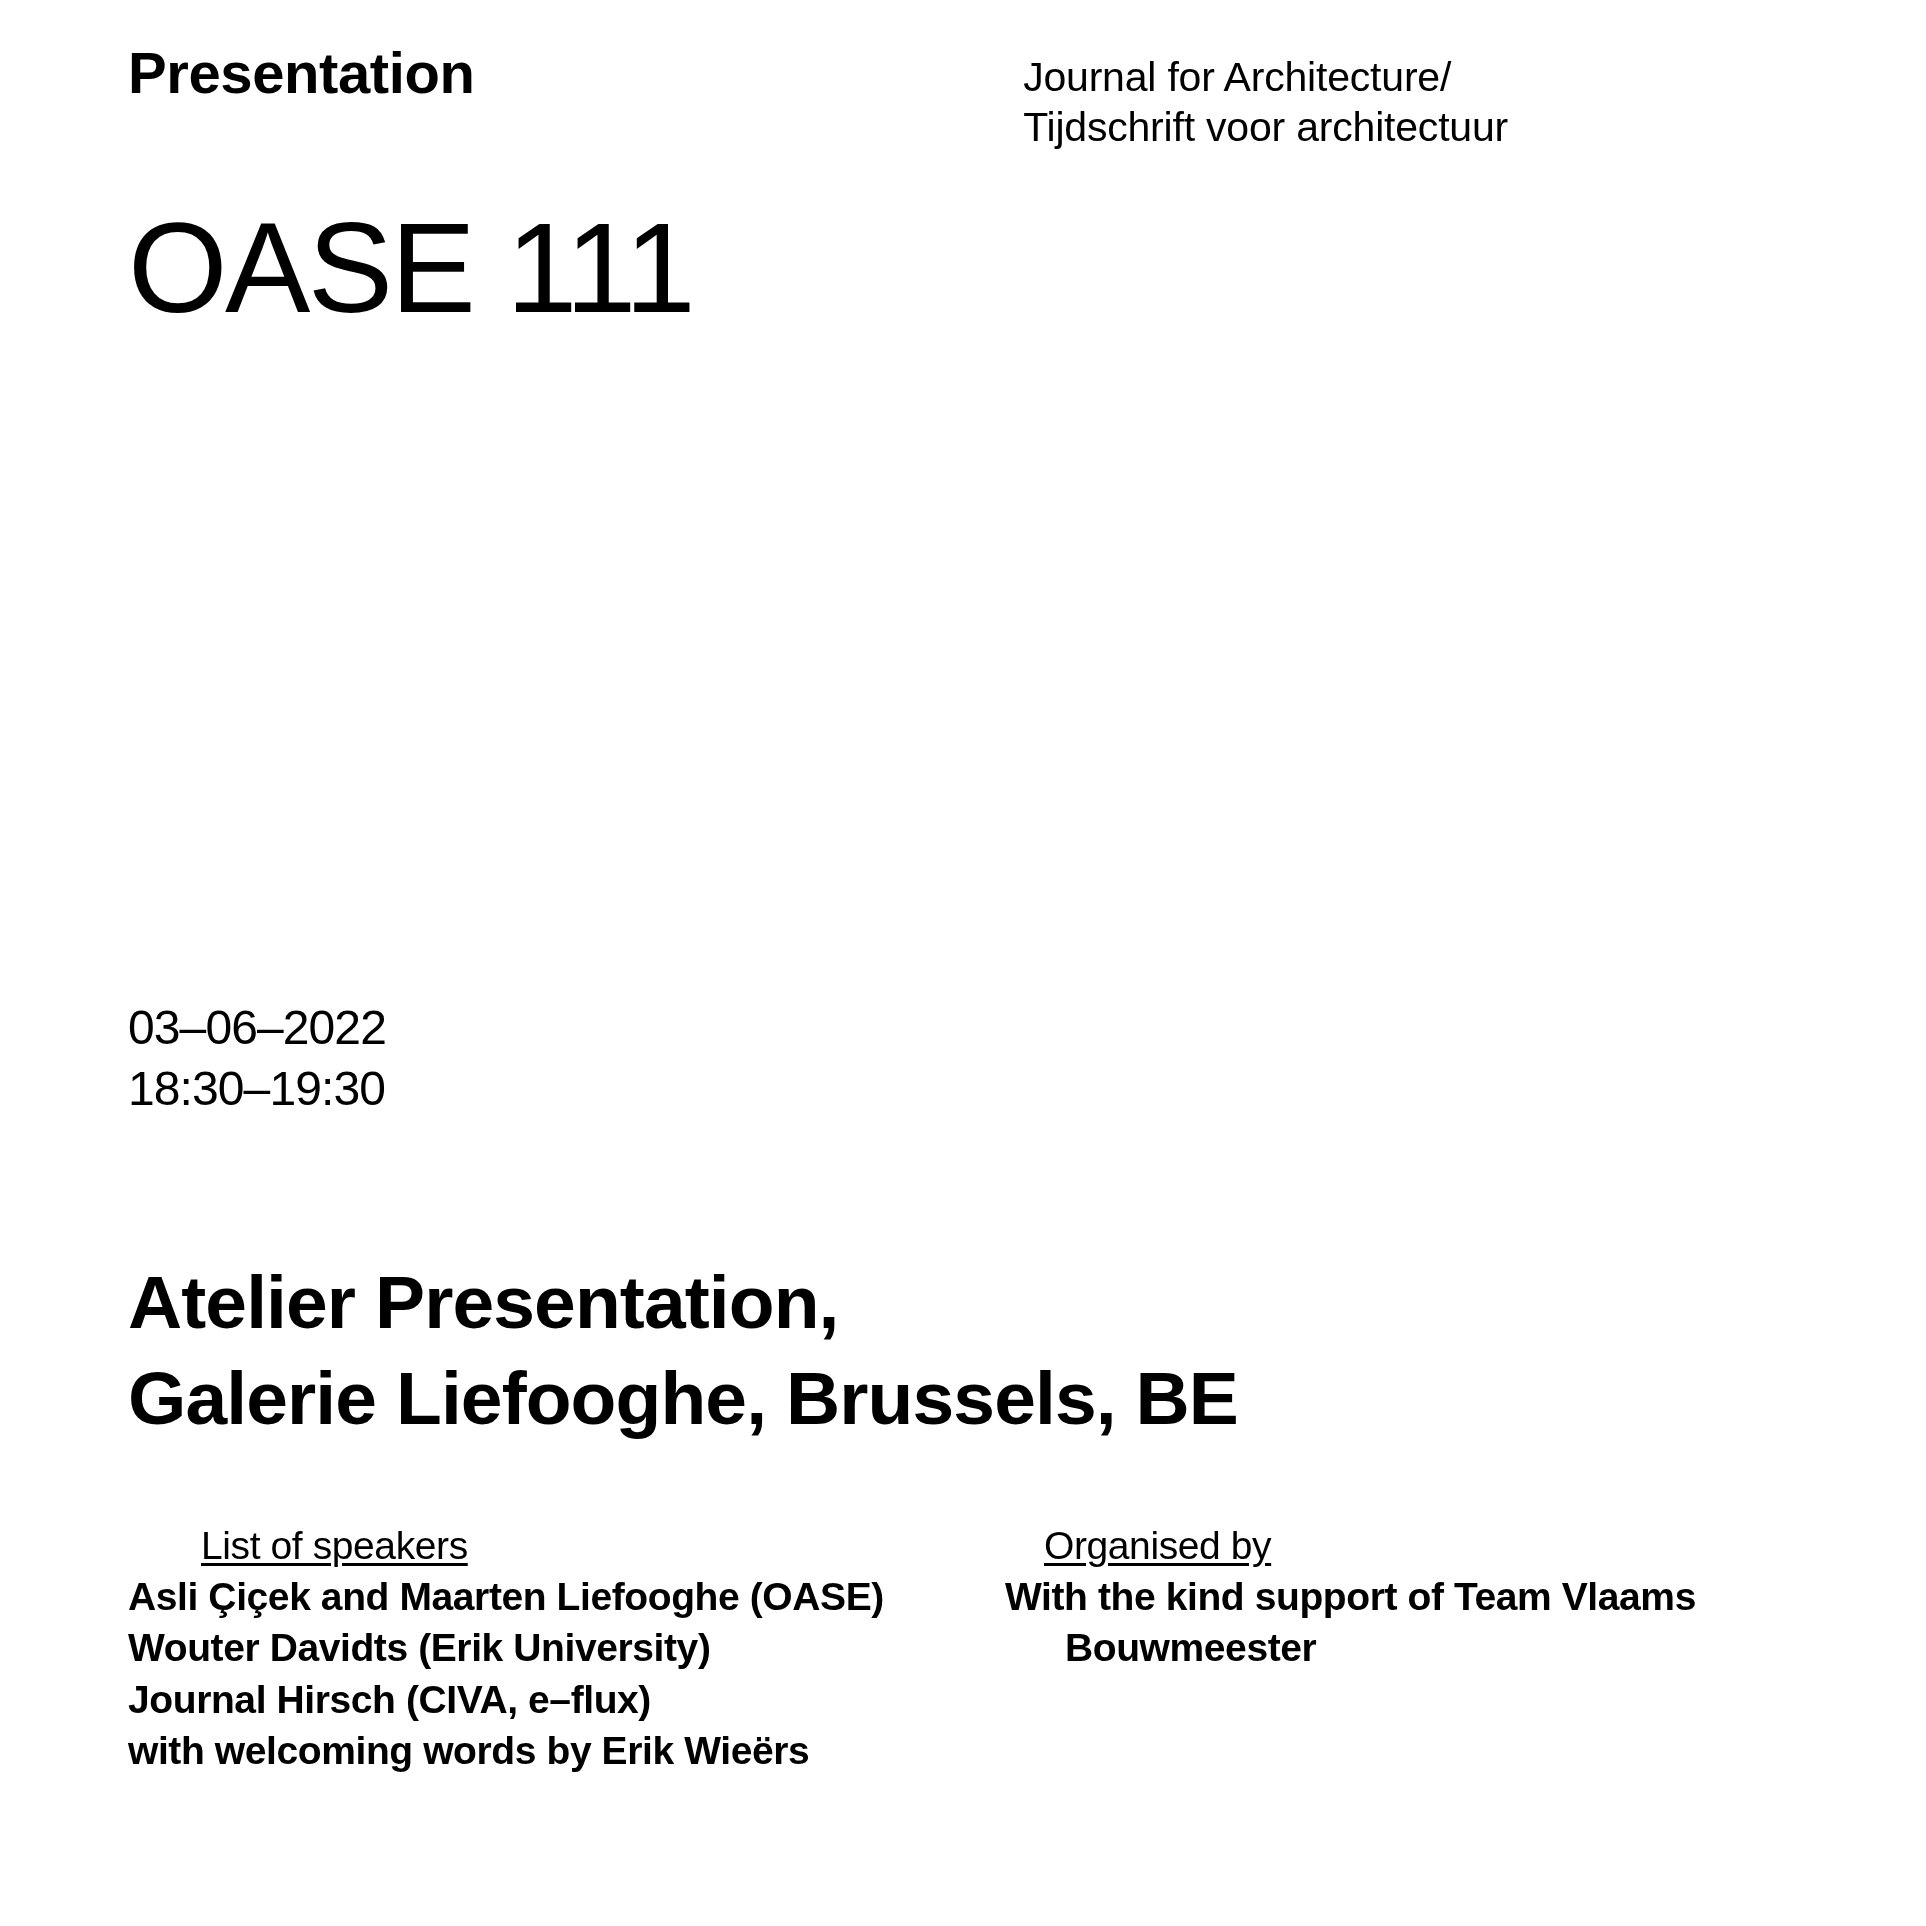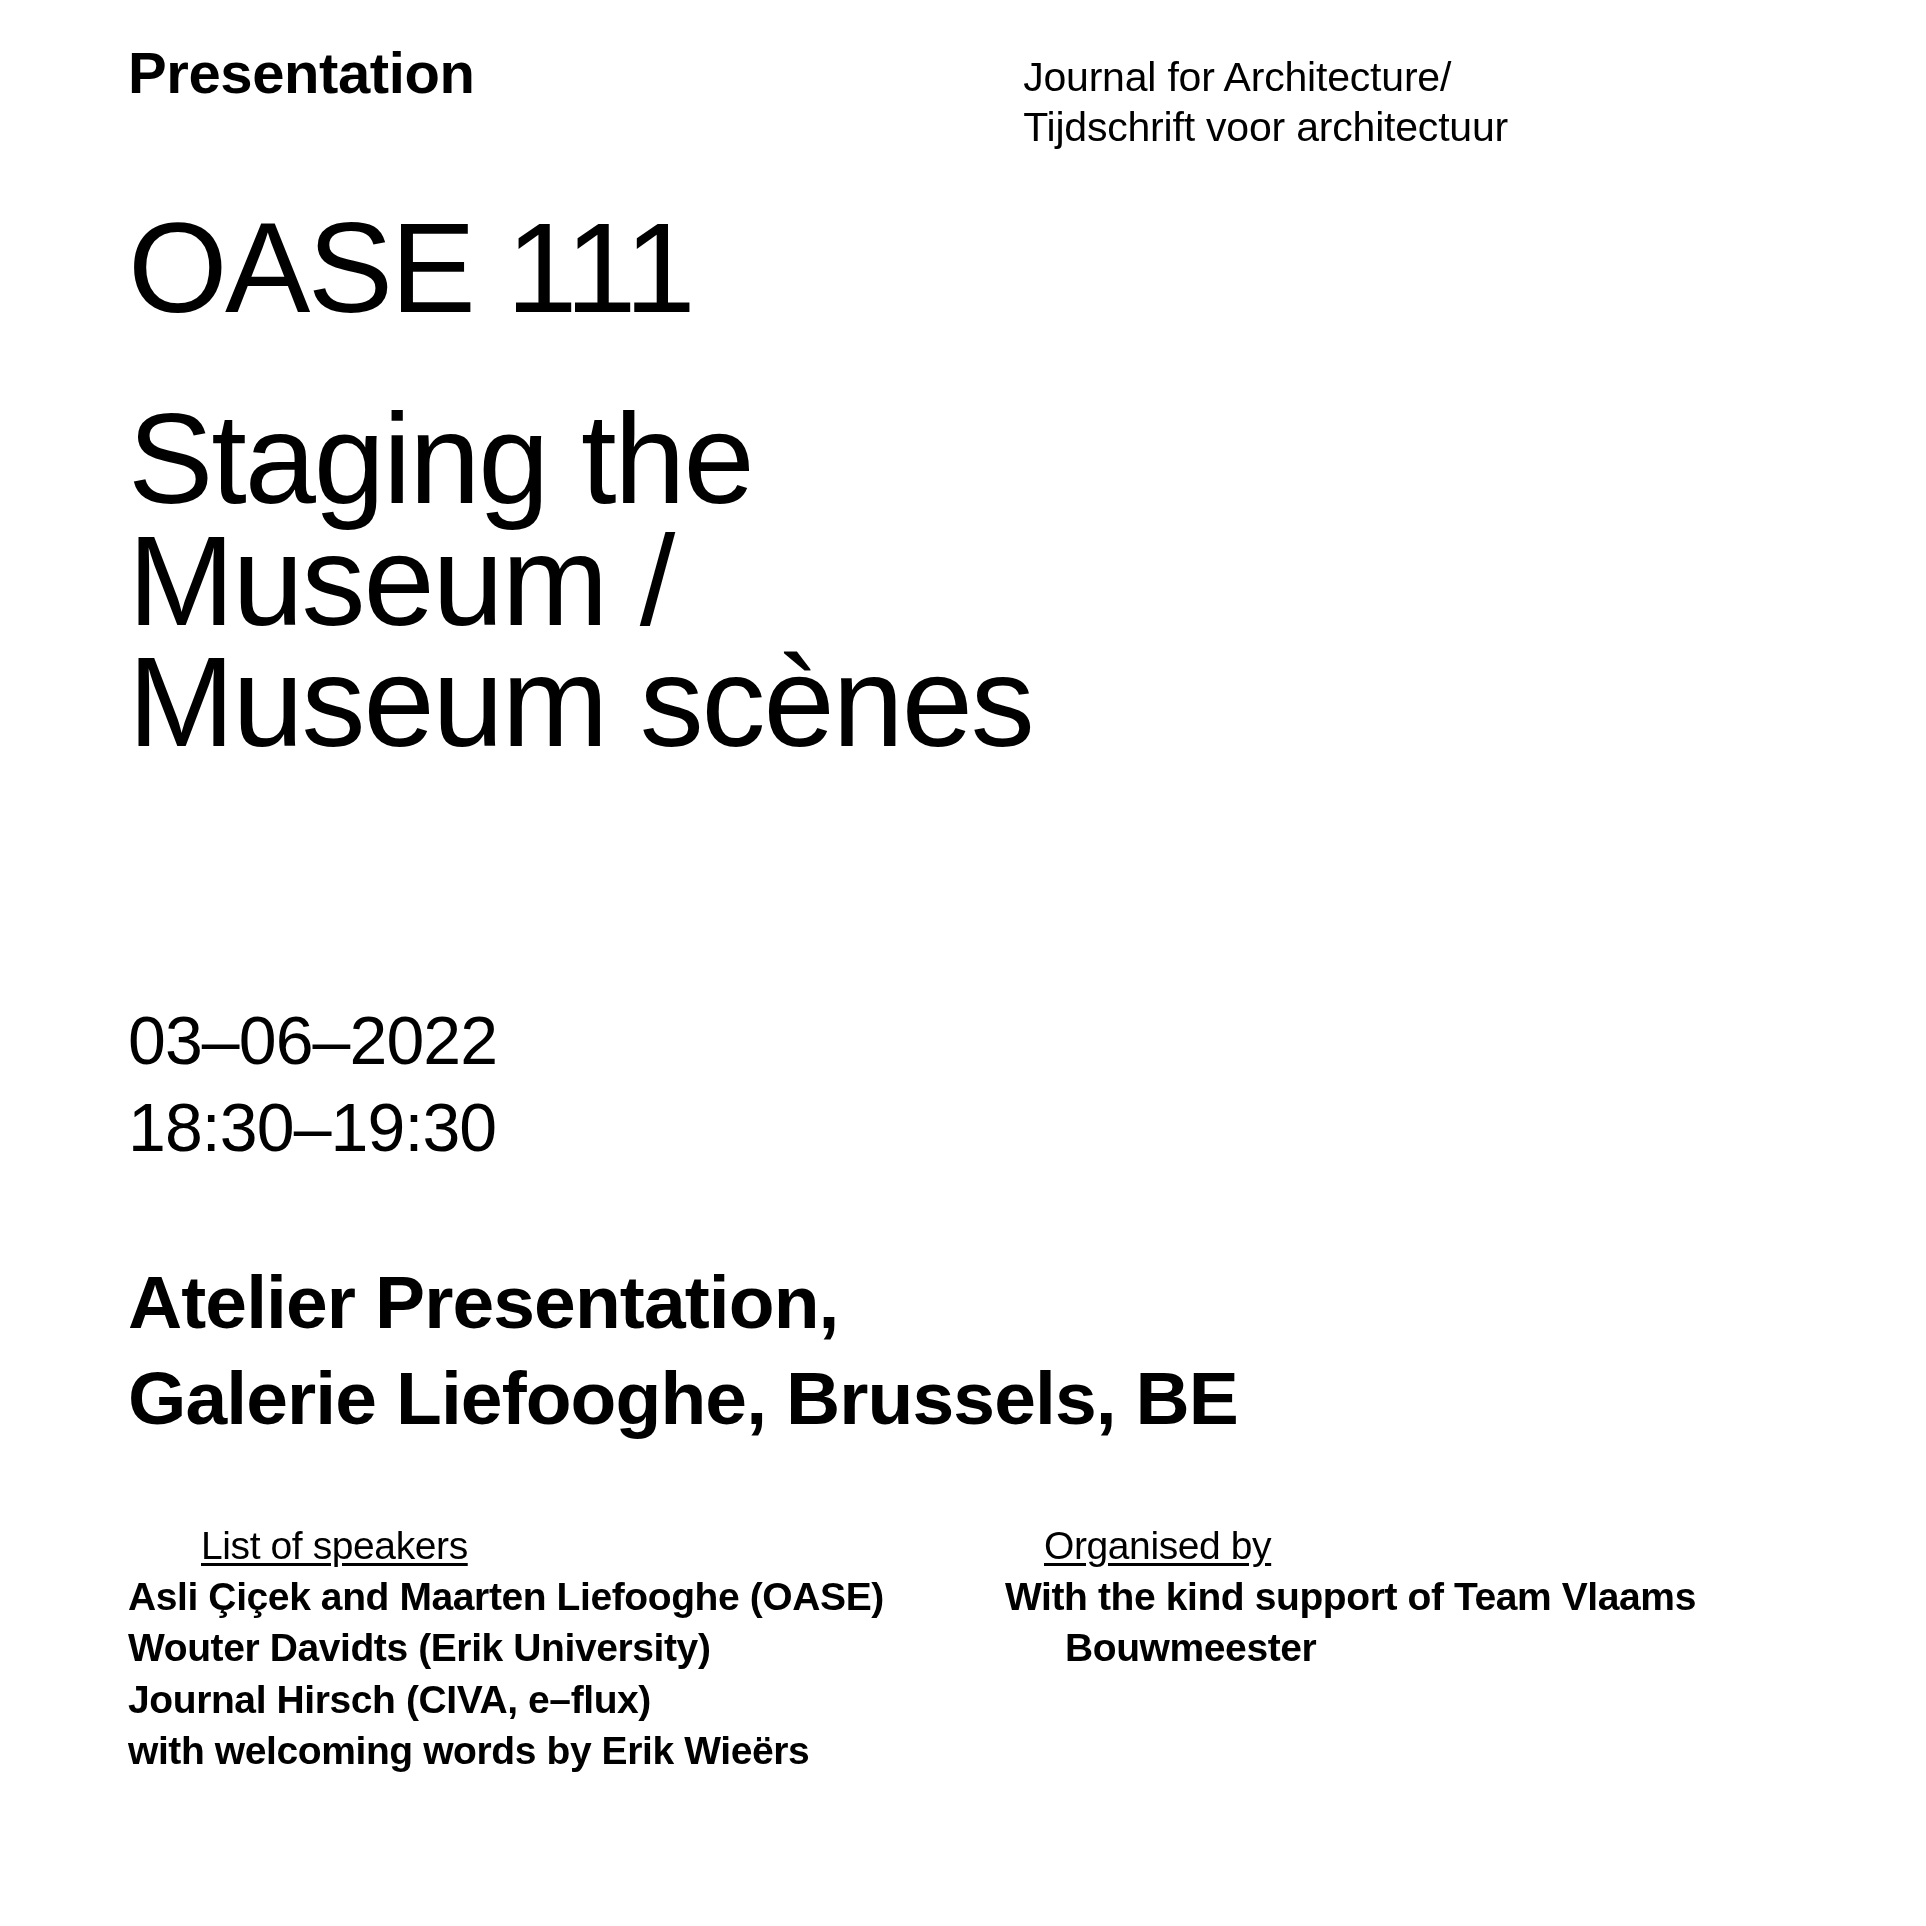--- a/index.html
+++ b/index.html
@@ -75,21 +75,21 @@
   .main-title .line {
     display: block;
     white-space: nowrap;
   }
 
   
   .datetime {
     position: absolute;
     left: 128px;
     top: 997px;
-    font-size: 68px;
+    font-size: 48px;
     font-weight: 400;
     line-height: 1.28;
     letter-spacing: -0.9px;
   }
   .datetime .line { display: block; }
 
   
   .venue {
     position: absolute;
     left: 128px;
@@ -141,25 +141,20 @@
   <div class="top-row">
     <div class="kicker">Presentation</div>
     <div class="journal">
       <span>Journal for Architecture/</span><br>
       <span>Tijdschrift voor architectuur</span>
     </div>
   </div>
 
   <div class="issue-title">OASE 111</div>
 
-  <div class="main-title">
-    <span class="line">Staging the</span>
-    <span class="line">Museum /</span>
-    <span class="line">Museum scènes</span>
-  </div>
 
   <div class="datetime">
     <span class="line">03–06–2022</span>
     <span class="line">18:30–19:30</span>
   </div>
 
   <div class="venue">
     <span class="line">Atelier Presentation,</span>
     <span class="line">Galerie Liefooghe, Brussels, BE</span>
   </div>

